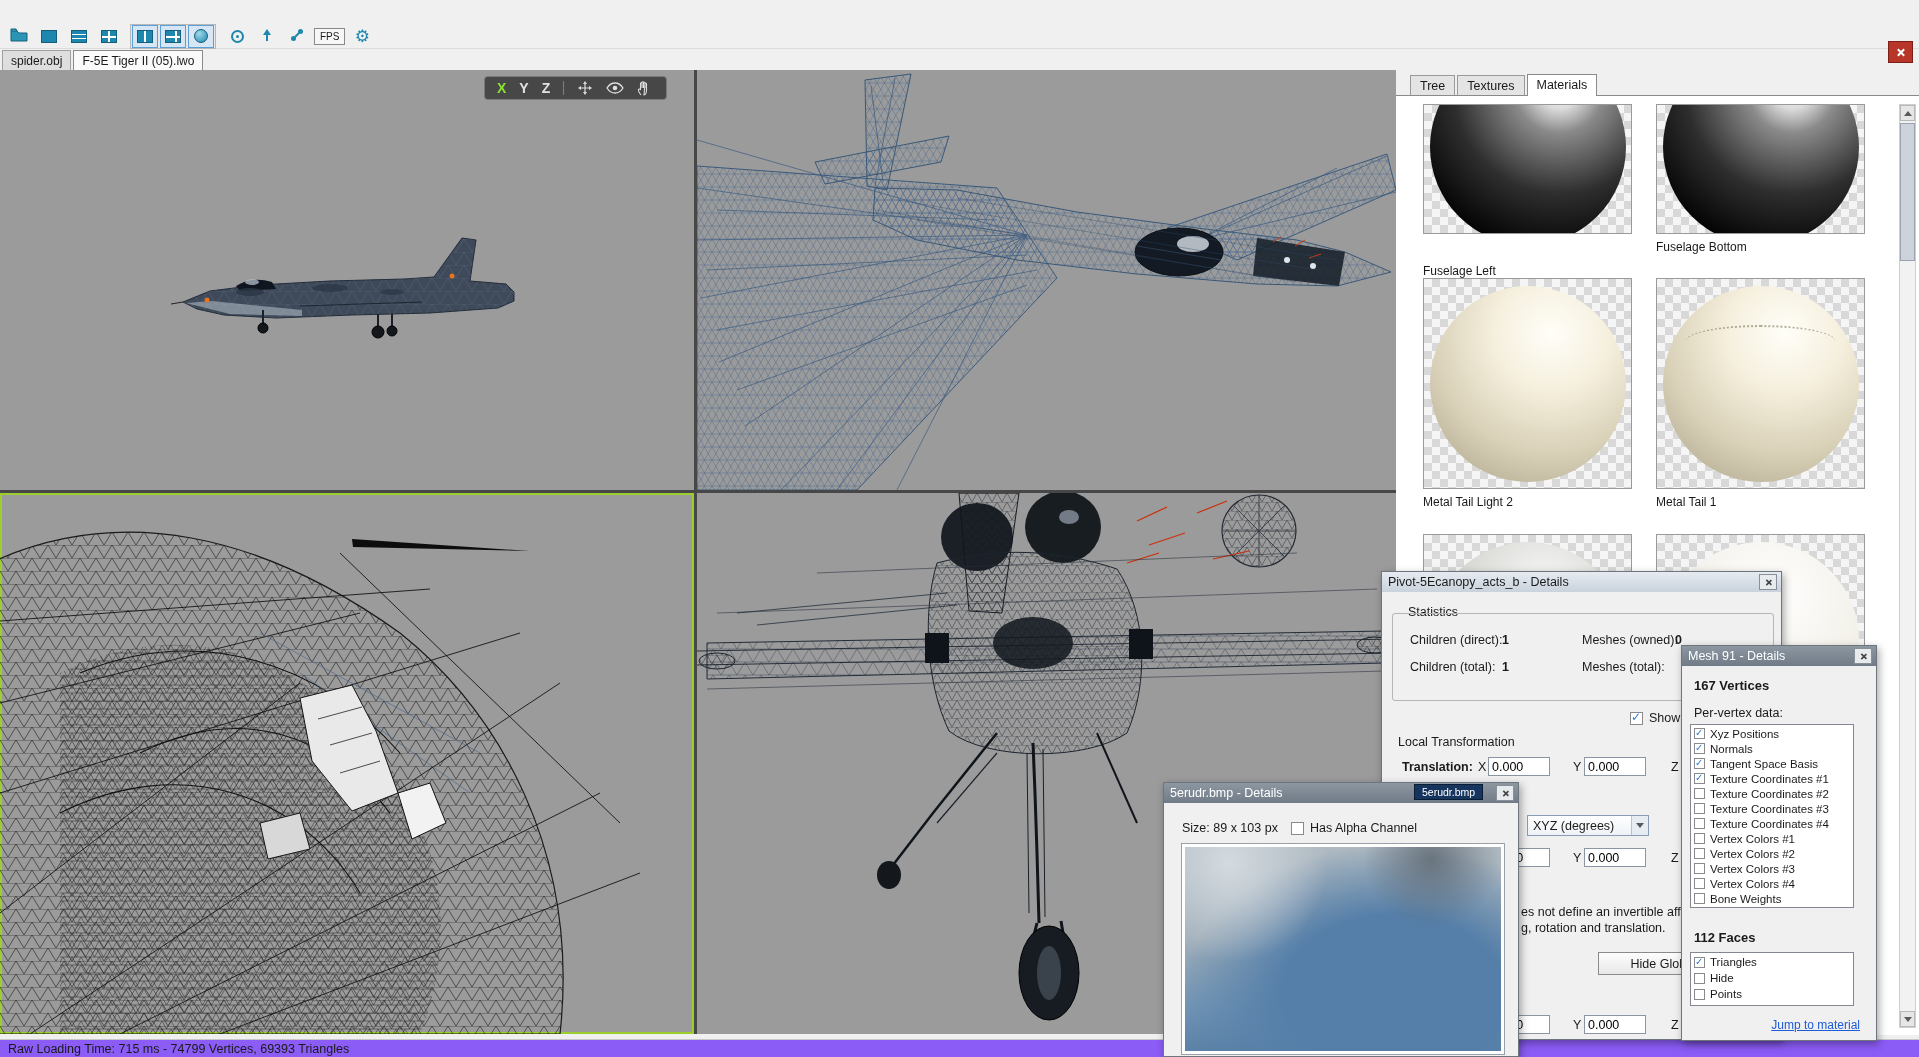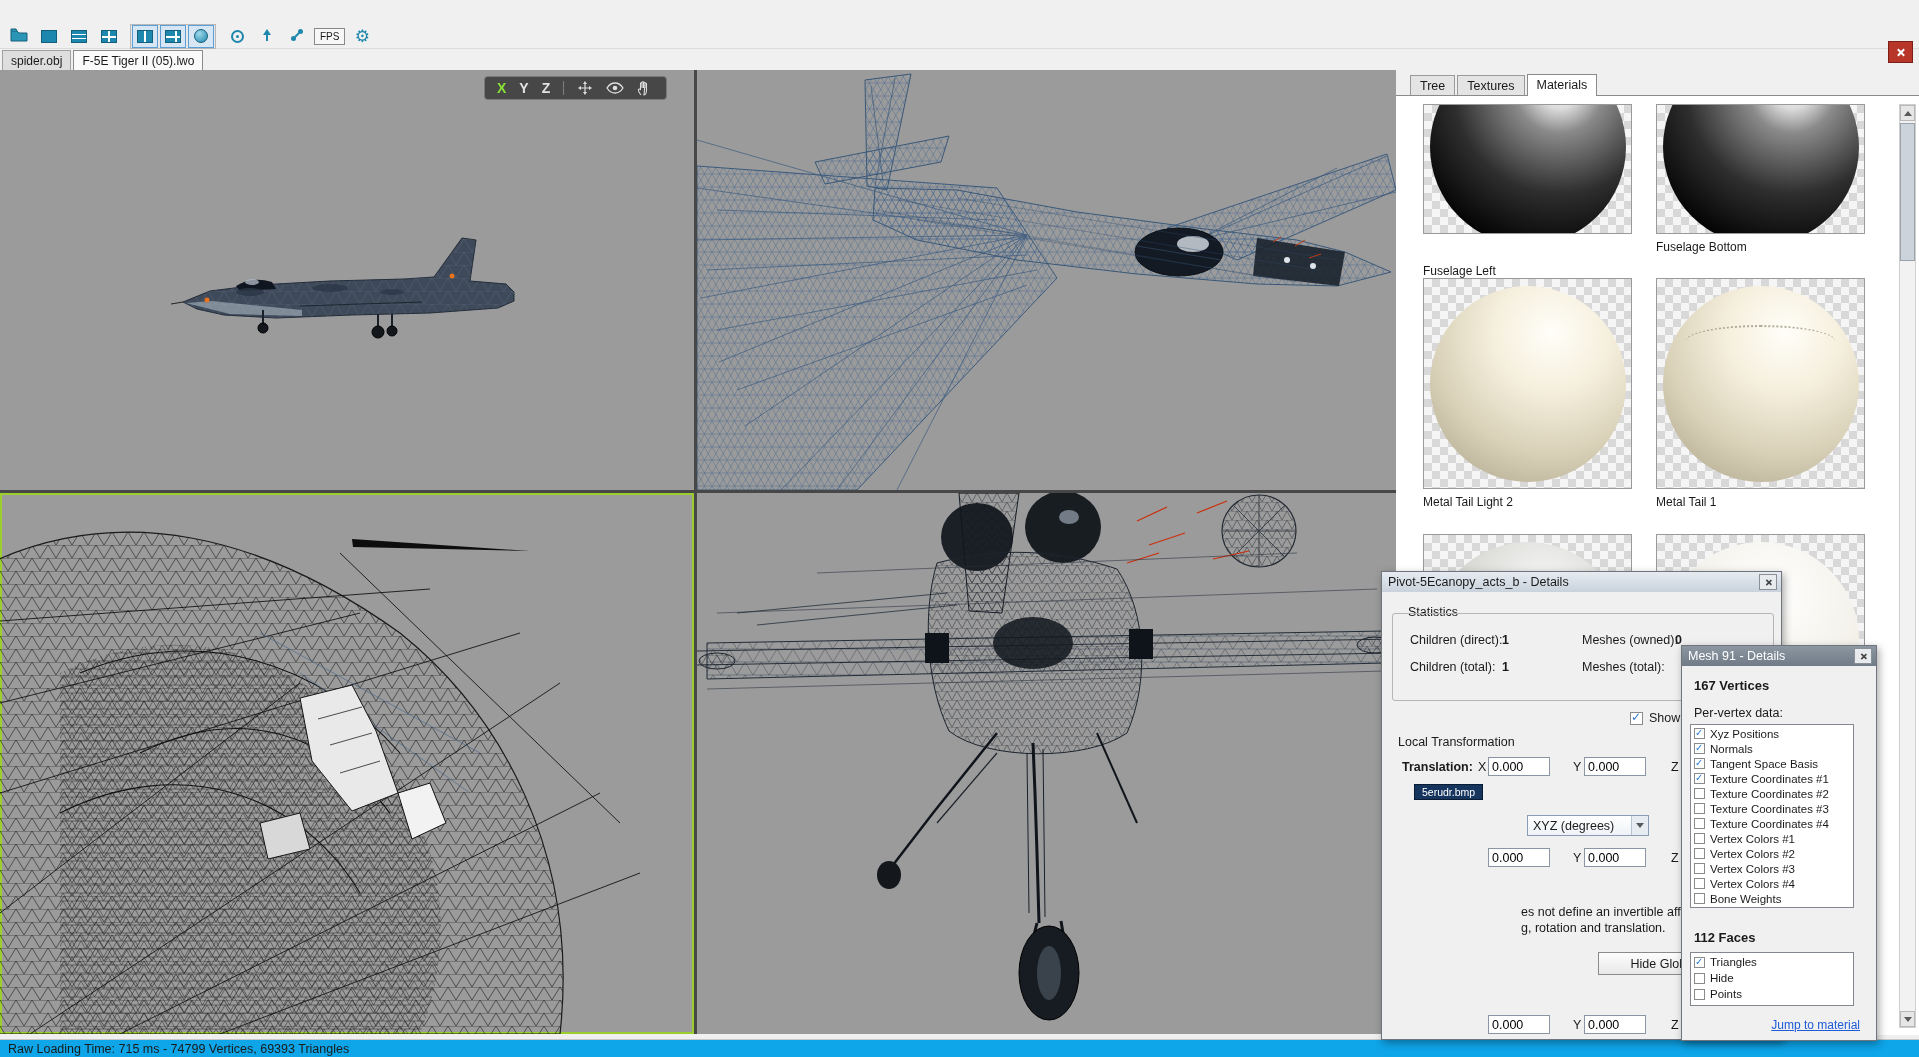--- a/index.html
+++ b/index.html
@@ -85,21 +85,21 @@
 
   
   .sbar{position:absolute;right:3px;top:8px;width:17px;height:924px;background:#f2f2f2;border:1px solid #cfcfcf;box-sizing:border-box;}
   .sbtn{position:absolute;left:0;width:15px;height:16px;background:#e6e6e6;border:1px solid #b8b8b8;box-sizing:border-box;
         display:flex;align-items:center;justify-content:center;}
   .arr{width:0;height:0;border-left:4px solid transparent;border-right:4px solid transparent;}
   .arr.up{border-bottom:5px solid #5a5a5a;} .arr.down{border-top:5px solid #5a5a5a;}
   .sthumb{position:absolute;left:0;top:18px;width:15px;height:138px;background:#cdd3da;border:1px solid #9aa2ac;box-sizing:border-box;}
 
   
-  .statusbar{position:absolute;left:0;top:1039px;width:1919px;height:18px;background:#0ea5e9;border-top:1px solid #c6c6c6;
+  .statusbar{position:absolute;left:0;top:1039px;width:1919px;height:18px;background:#8b5cf6;border-top:1px solid #c6c6c6;
              display:flex;align-items:center;padding-left:8px;box-sizing:border-box;z-index:5;font-size:12.5px;}
 
   
   .dialog{position:absolute;background:#f0f0f0;border:1px solid #6f757c;box-shadow:2px 3px 8px rgba(0,0,0,.35);box-sizing:border-box;}
   .dlg-title{position:absolute;left:0;top:0;right:0;height:20px;display:flex;align-items:center;
              padding:0 4px 0 6px;box-sizing:border-box;font-size:12.5px;}
   .dlg-title.light{background:linear-gradient(#e6ebf1,#c9d2dc);color:#1a1a1a;}
   .dlg-title.darkt{background:linear-gradient(#8d97a2,#707b87);color:#ffffff;}
   .dlg-close{margin-left:auto;width:16px;height:14px;background:#e8ebee;border:1px solid #8a9098;
              display:flex;align-items:center;justify-content:center;}
@@ -486,20 +486,34 @@
 
     <div class="btn" style="left:216px;top:380px;width:152px;height:23px;">Hide Global Tra</div>
 
     <input class="tbox" style="left: 106px; top: 443px;" value="0.000">
     <span class="abs small-label" style="left:191px;top:446px;">Y</span>
     <input class="tbox" style="left: 202px; top: 443px;" value="0.000">
     <span class="abs small-label" style="left:289px;top:446px;">Z</span>
     <input class="tbox" style="left: 299px; top: 443px;" value="">
   </div>
 
+  <div class="dialog dlg-texture">
+    <div class="dlg-title darkt">
+      <span>5erudr.bmp - Details</span>
+      <span class="dlg-close">
+          <span class="xicon"></span>
+        </span>
+    </div>
+    <span class="abs small-label" style="left:18px;top:38px;">Size: 89 x 103 px</span>
+    <span class="cb abs" style="left:127px;top:39px;"></span>
+    <span class="abs small-label" style="left:146px;top:38px;">Has Alpha Channel</span>
+    <div class="imgbox">
+      <div class="teximg"></div>
+    </div>
+  </div>
 
   <div class="dialog dlg-mesh">
     <div class="dlg-title darkt">
       <span>Mesh 91 - Details</span>
       <span class="dlg-close">
           <span class="xicon"></span>
         </span>
     </div>
     <span class="abs bold" style="left:12px;top:32px;font-size:13px;">167 Vertices</span>
     <span class="abs small-label" style="left:12px;top:60px;text-align:right;">Per-vertex data:</span>

